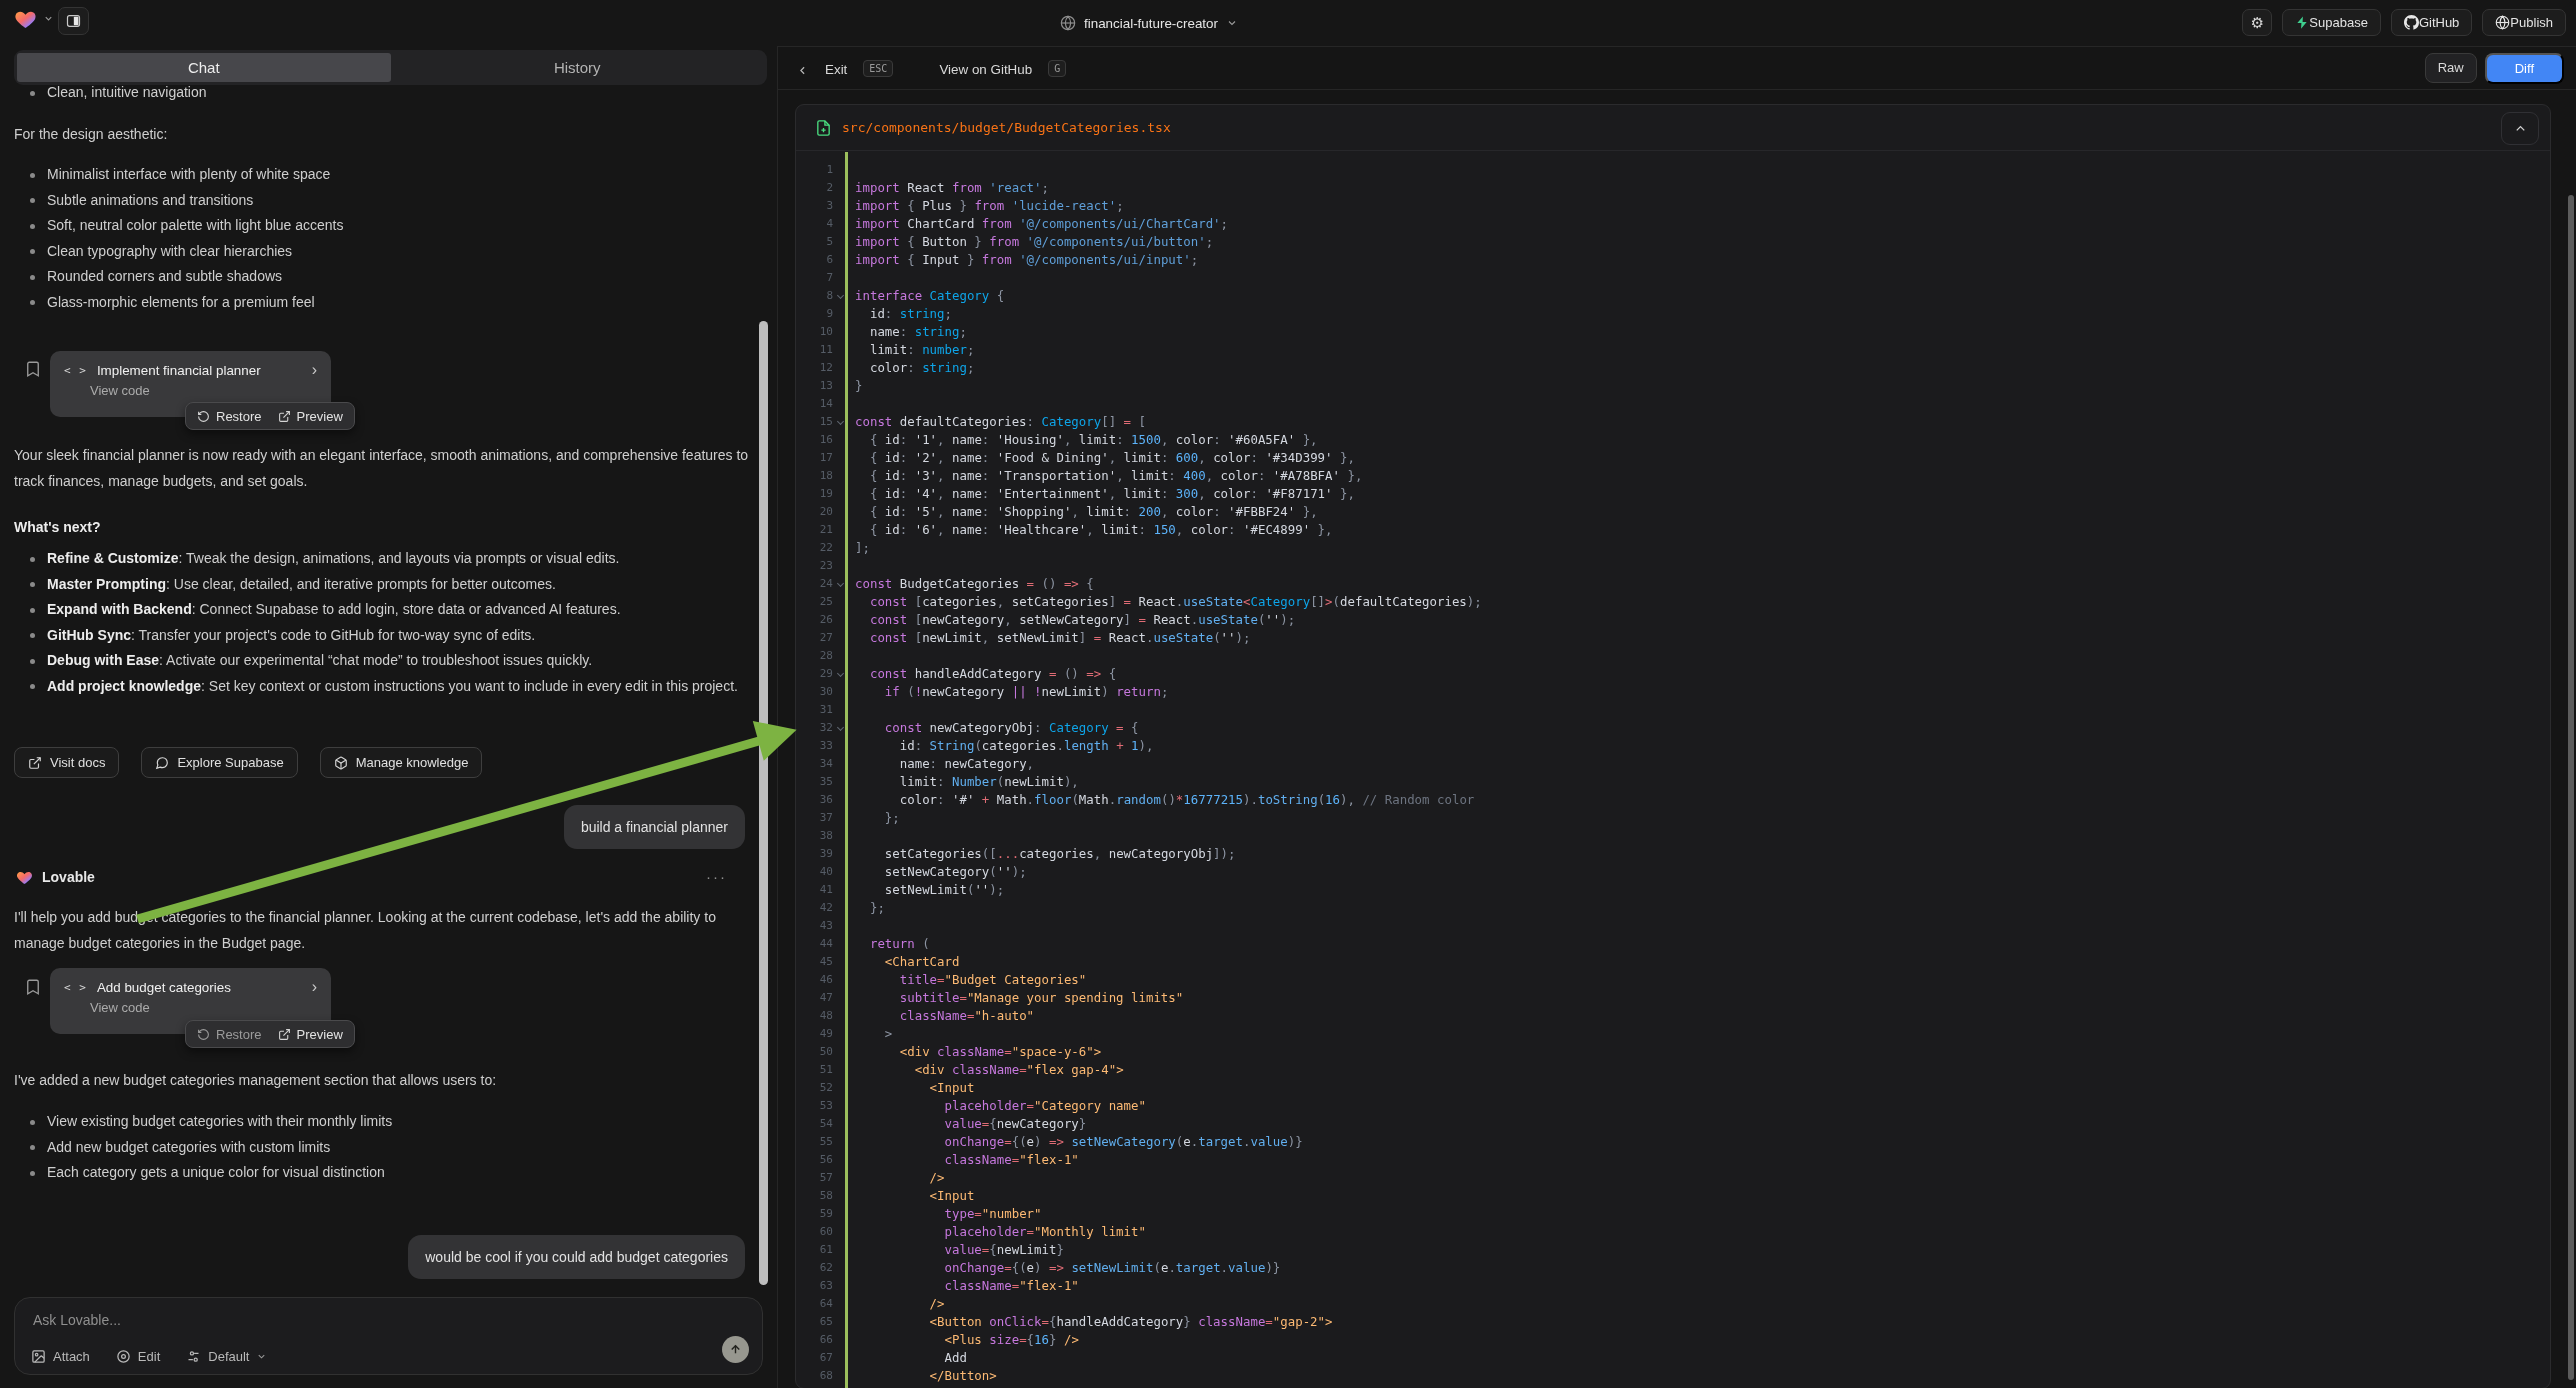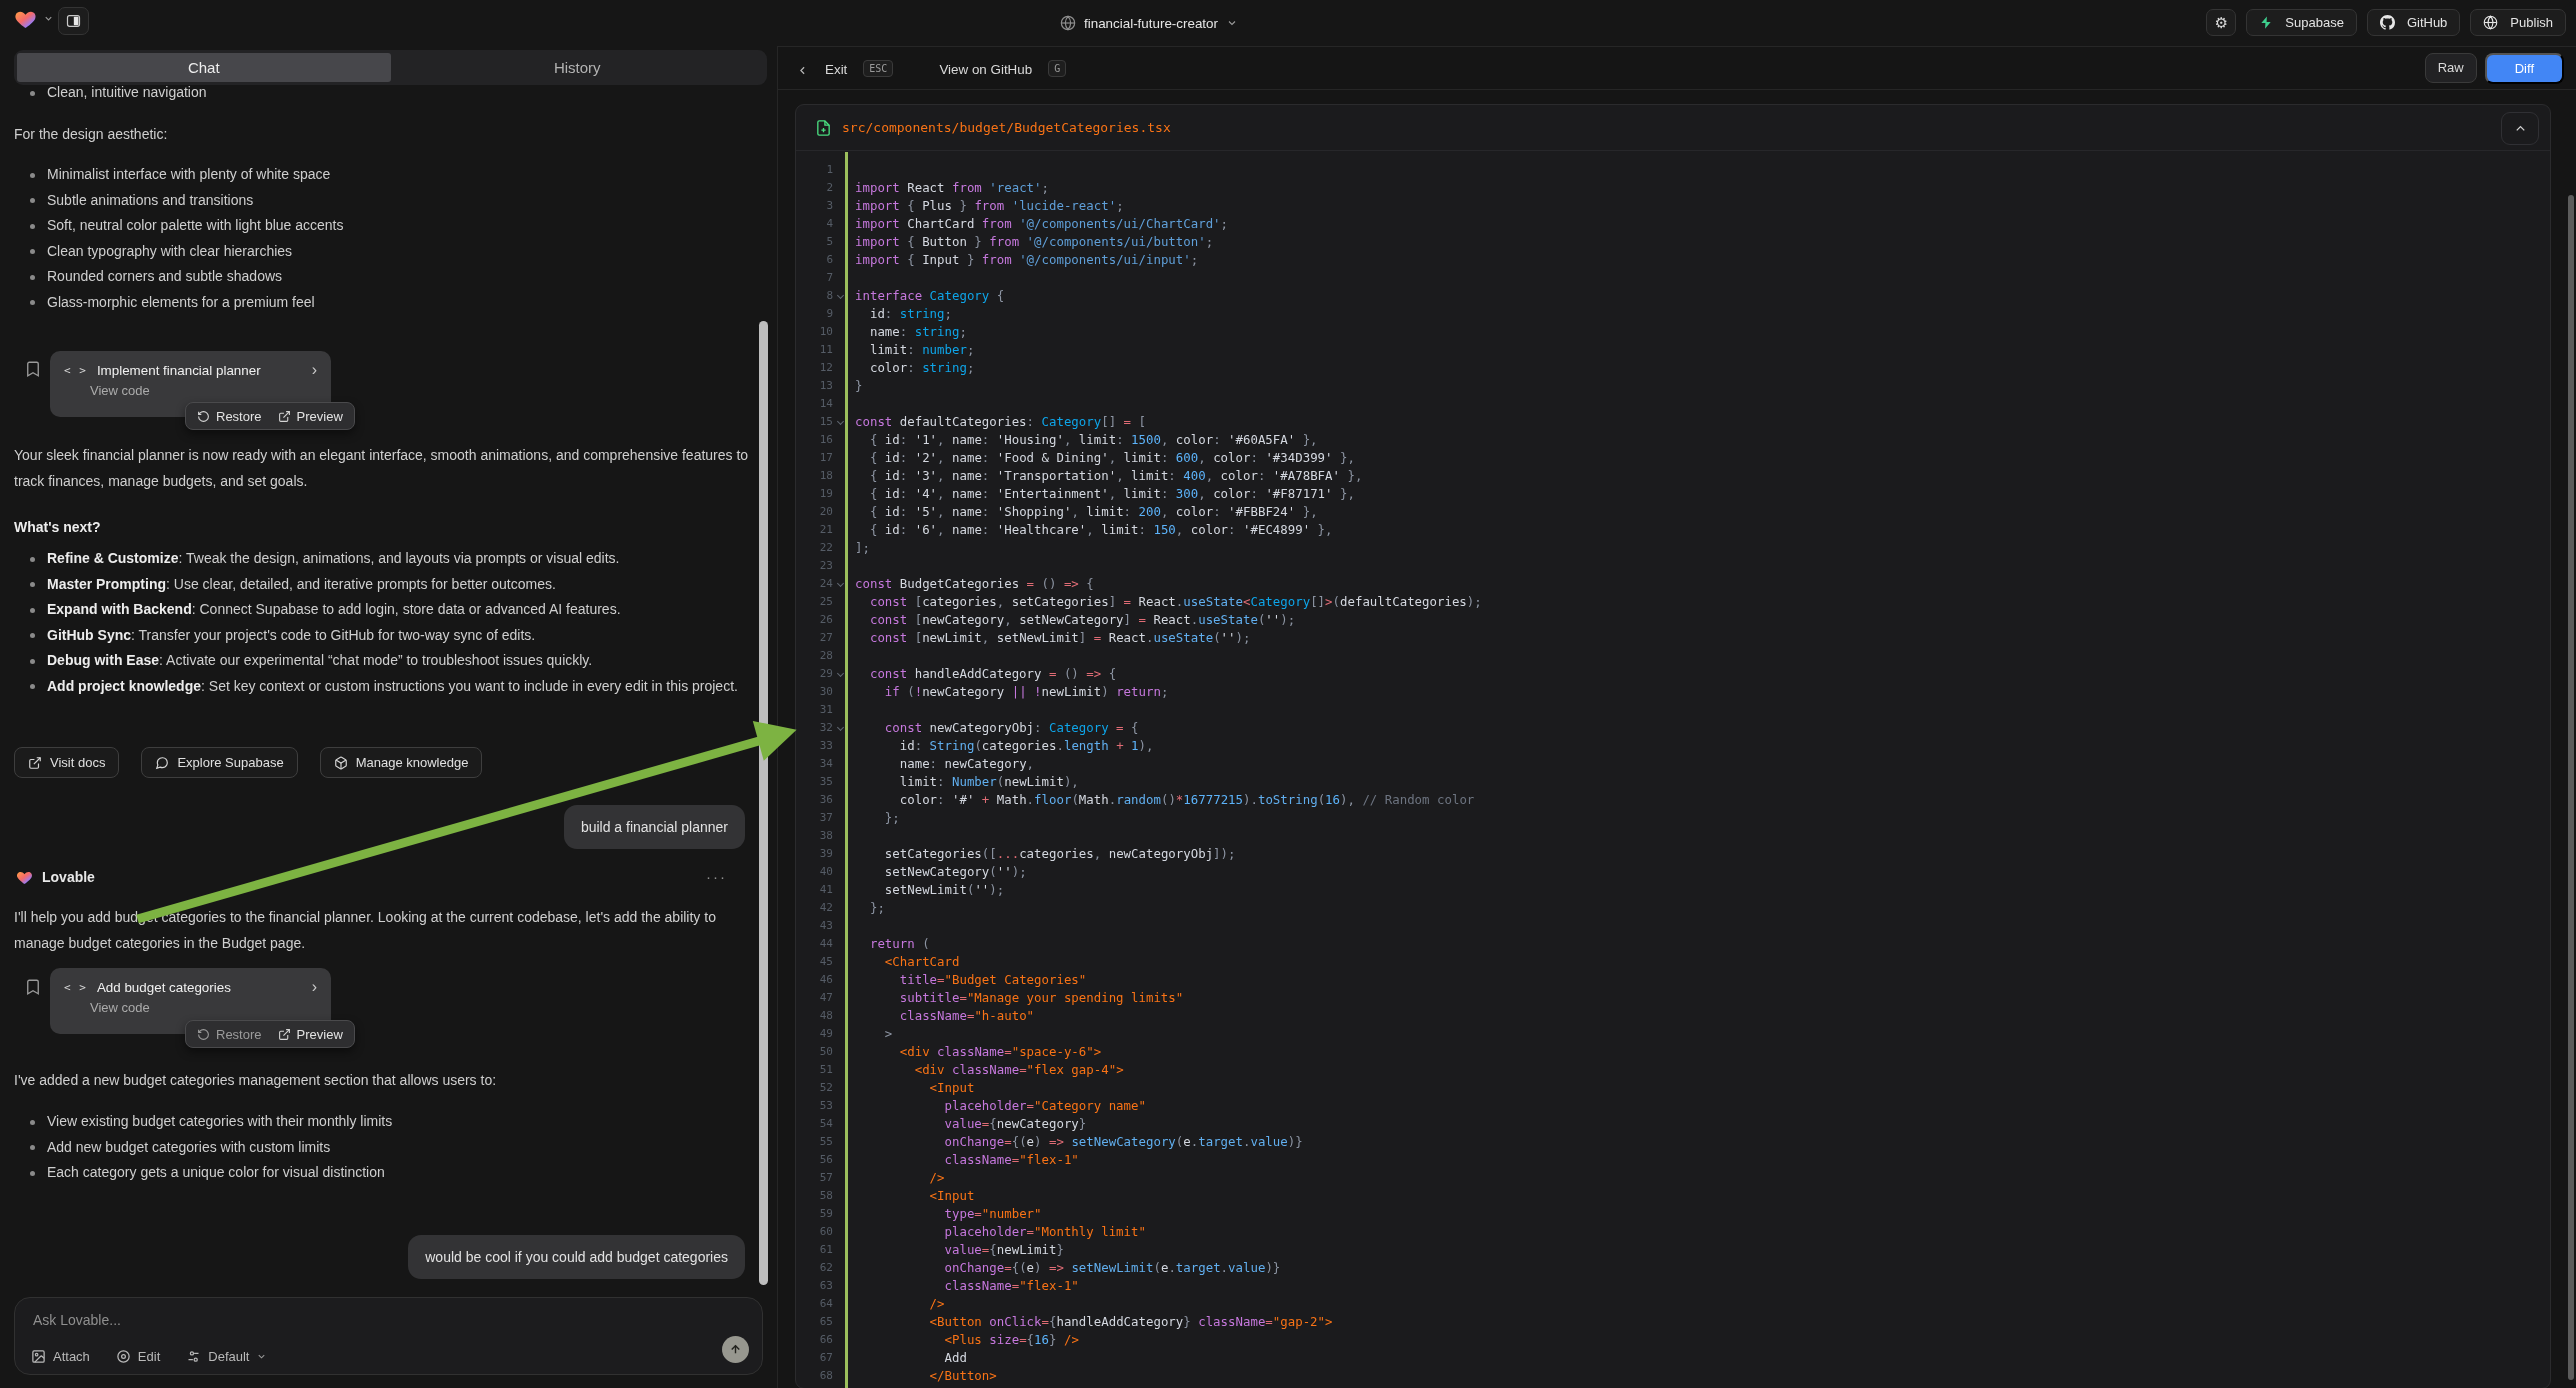--- a/index.html
+++ b/index.html
@@ -9,21 +9,21 @@
   svg{display:block}
 
   
   .topbar{position:absolute;left:0;top:0;width:2576px;height:46px;background:#161616;z-index:10}
   .heart-wrap{position:absolute;left:14px;top:8px;display:flex;align-items:center;gap:6px}
   .icon-btn{display:inline-flex;align-items:center;justify-content:center;background:#1d1d1d;border:1px solid #343434;border-radius:7px;cursor:pointer}
   .toggle-btn{position:absolute;left:58px;top:7px;width:31px;height:28px}
   .proj{position:absolute;left:1060px;top:0;height:46px;display:flex;align-items:center;gap:8px;cursor:pointer}
   .proj-name{font-size:13.4px;color:#e6e6e6}
   .tb-right{position:absolute;right:10px;top:9px;display:flex;gap:10px;align-items:center}
-  .tb-btn{height:27px;padding:0 12px;display:inline-flex;align-items:center;gap:12px;font-size:13px;color:#e3e3e3;background:#1d1d1d;border:1px solid #343434;border-radius:7px;cursor:pointer}
+  .tb-btn{height:27px;padding:0 12px;display:inline-flex;align-items:center;gap:0;font-size:13px;color:#e3e3e3;background:#1d1d1d;border:1px solid #343434;border-radius:7px;cursor:pointer}
   .gear-btn{width:30px;height:27px;font-size:15px;color:#d8d8d8}
 
   
   .chat{position:absolute;left:0;top:0;width:777px;height:1388px;z-index:5}
   .tabbar{position:absolute;left:14px;top:50px;width:753px;height:35px;background:#232325;border-radius:9px;display:flex;padding:3px}
   .tab{flex:1;display:flex;align-items:center;justify-content:center;font-size:15px;color:#b3b3b3;border-radius:3px;cursor:pointer}
   .tab.active{background:#47474b;color:#ededed}
   .msg{position:absolute;left:14px;width:741px;font-size:14px;line-height:26px;color:#cfcfcf}
   .msg b{color:#ededed}
   ul.blts{list-style:none}
@@ -64,21 +64,21 @@
   .filecard{position:absolute;left:17px;top:58px;width:1756px;height:1285px;background:#1b1b1d;border:1px solid #2b2b2d;border-radius:9px;overflow:hidden}
   .fc-head{position:relative;height:46px;display:flex;align-items:center;border-bottom:1px solid #27272a}
   .fpath{margin-left:46px;font-family:"DejaVu Sans Mono",monospace;font-size:13px;color:#f97316}
   .collapse-btn{position:absolute;right:11px;top:7px;width:38px;height:33px;background:transparent;border:1px solid #303034;border-radius:9px}
   .codebody{position:absolute;left:0;top:47px;right:0;bottom:0;padding-top:9px;font-family:"DejaVu Sans Mono",monospace;overflow:hidden}
   .diffbar{position:absolute;left:49px;top:47px;bottom:0;width:3px;background:#9cbf5c;z-index:2}
   .cl{display:flex;height:18px;line-height:18px;white-space:pre}
   .g-num{position:relative;width:43px;flex:none;text-align:right;padding-right:6px;color:#555c66;font-size:11px}
   .fold{position:absolute;right:-4px;top:6px;width:5px;height:5px;border-right:1.4px solid #5f6670;border-bottom:1.4px solid #5f6670;transform:rotate(45deg)}
   .g-code{padding-left:16px;font-size:12.4px;color:#d4d8e0}
-  .tk-k{color:#c678dd}.tk-b{color:#61afef}.tk-t{color:#0ea5e9}.tk-g{color:#f97316}.tk-r{color:#e06c75}
+  .tk-k{color:#c678dd}.tk-b{color:#61afef}.tk-t{color:#0ea5e9}.tk-g{color:#fdba74}.tk-r{color:#e06c75}
   .tk-n{color:#5cb3fa}.tk-w{color:#d4d8e0}.tk-p{color:#8d95a3}.tk-c{color:#6d7480}.tk-s{color:#5f9fd8}
   .win-scroll{position:absolute;left:2567px;top:195px;width:6px;height:1185px;background:#5c5c5c;border-radius:3px;z-index:20;cursor:pointer}
   .arrow-layer{position:absolute;left:0;top:0;z-index:60;pointer-events:none}
 </style>
 </head>
 <body>
 
 <header class="topbar">
   <div class="heart-wrap">
     <span>

